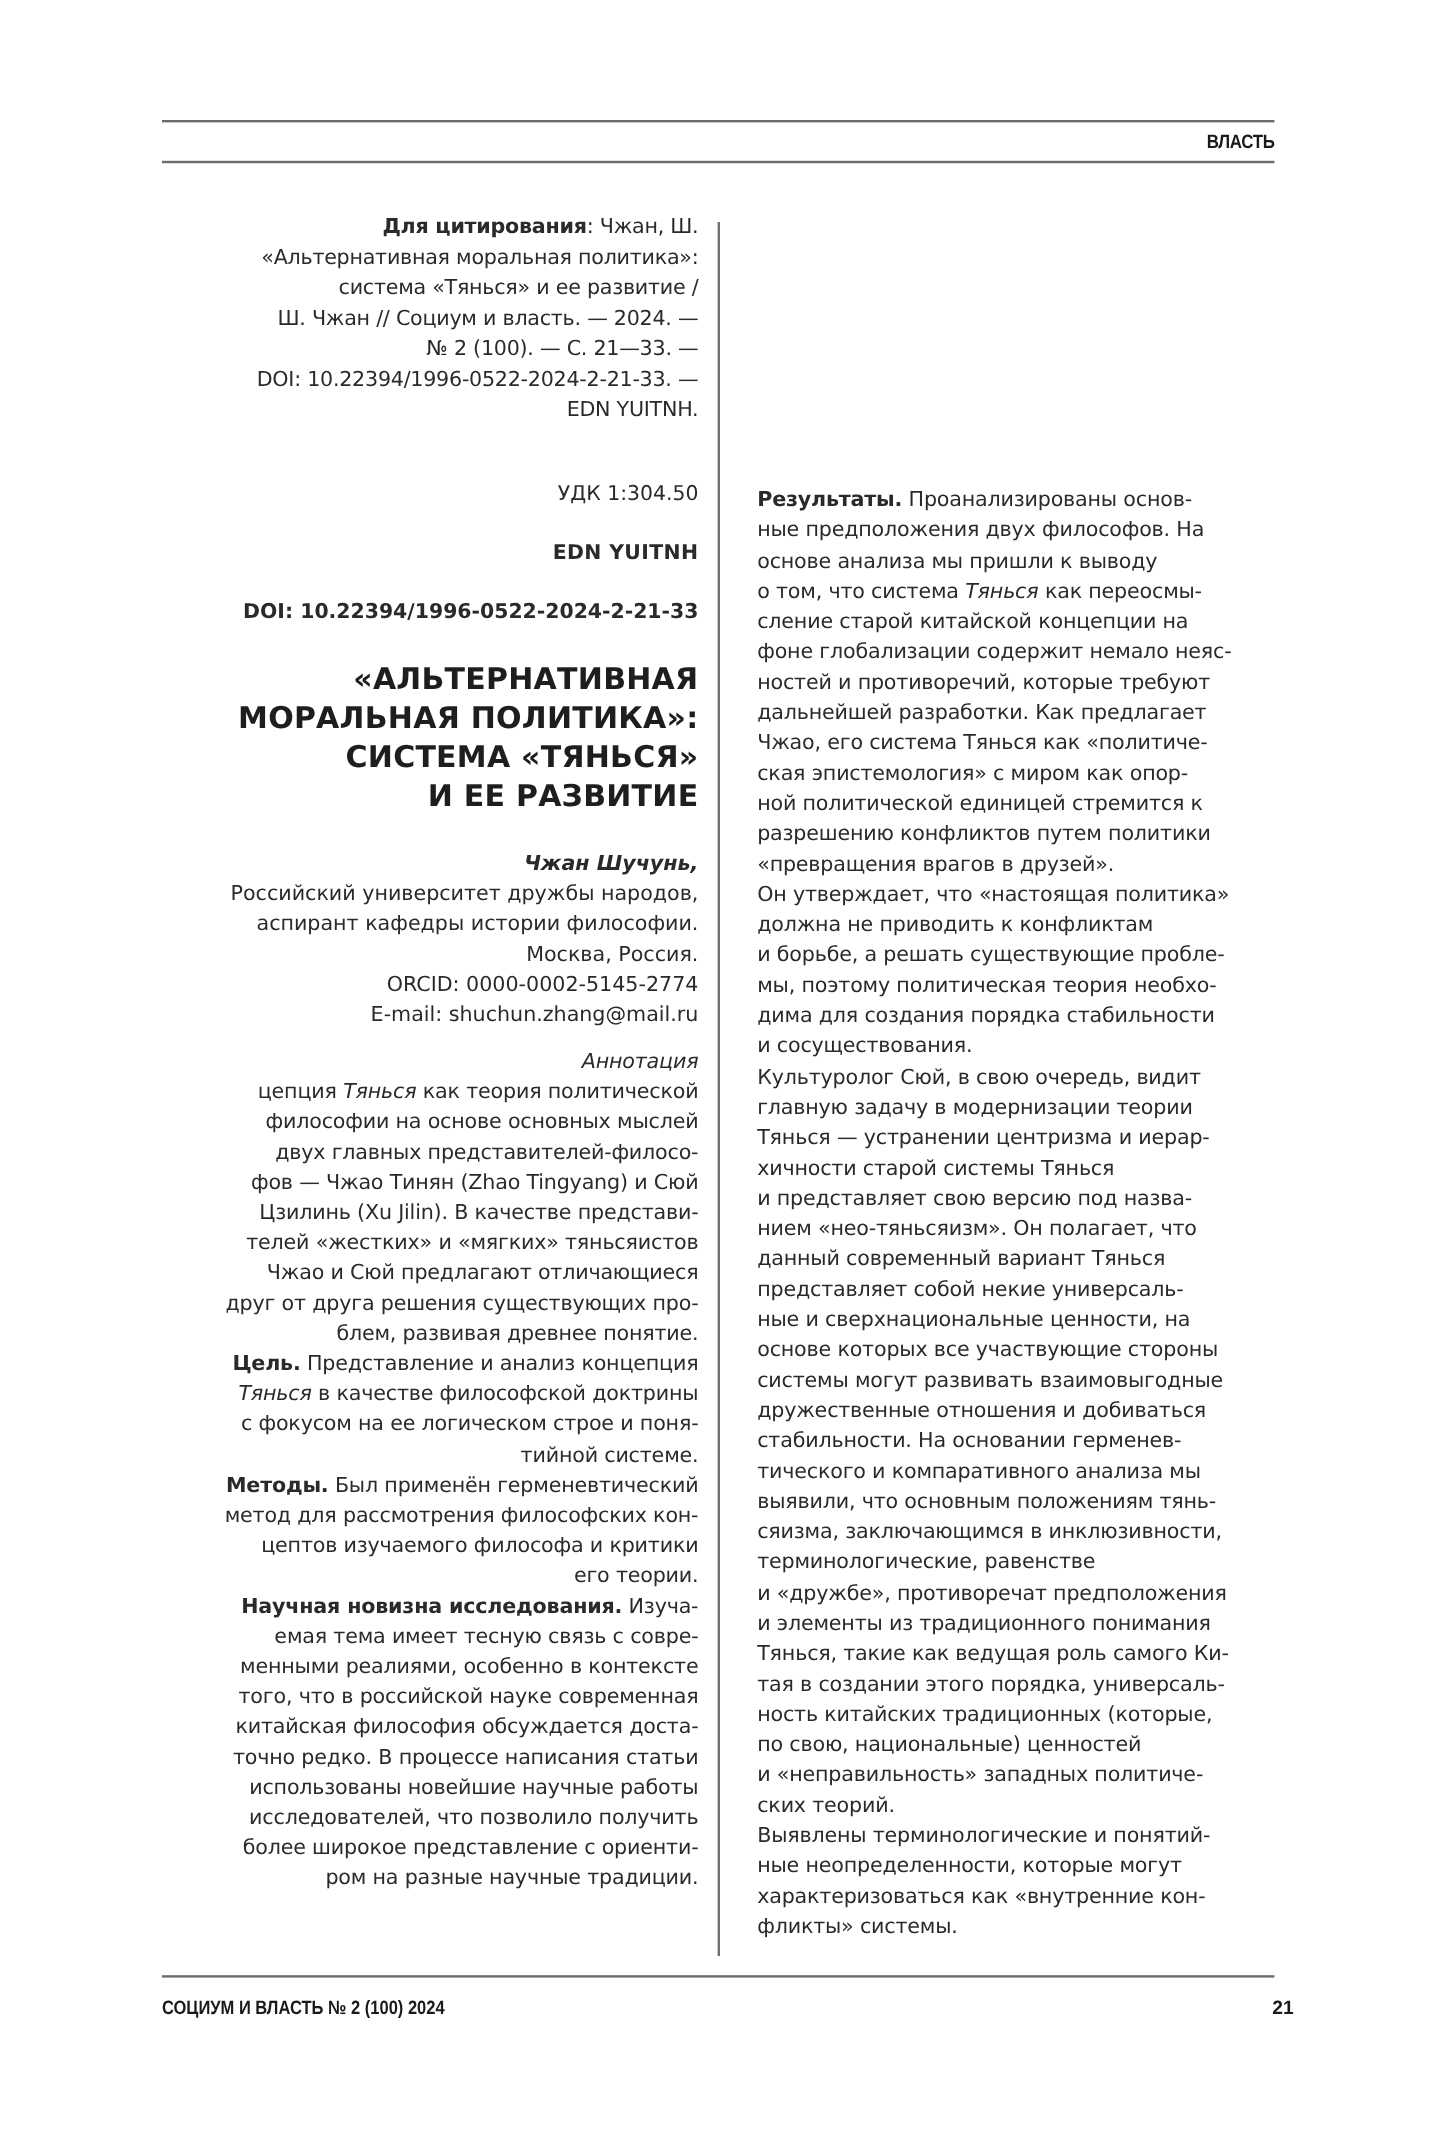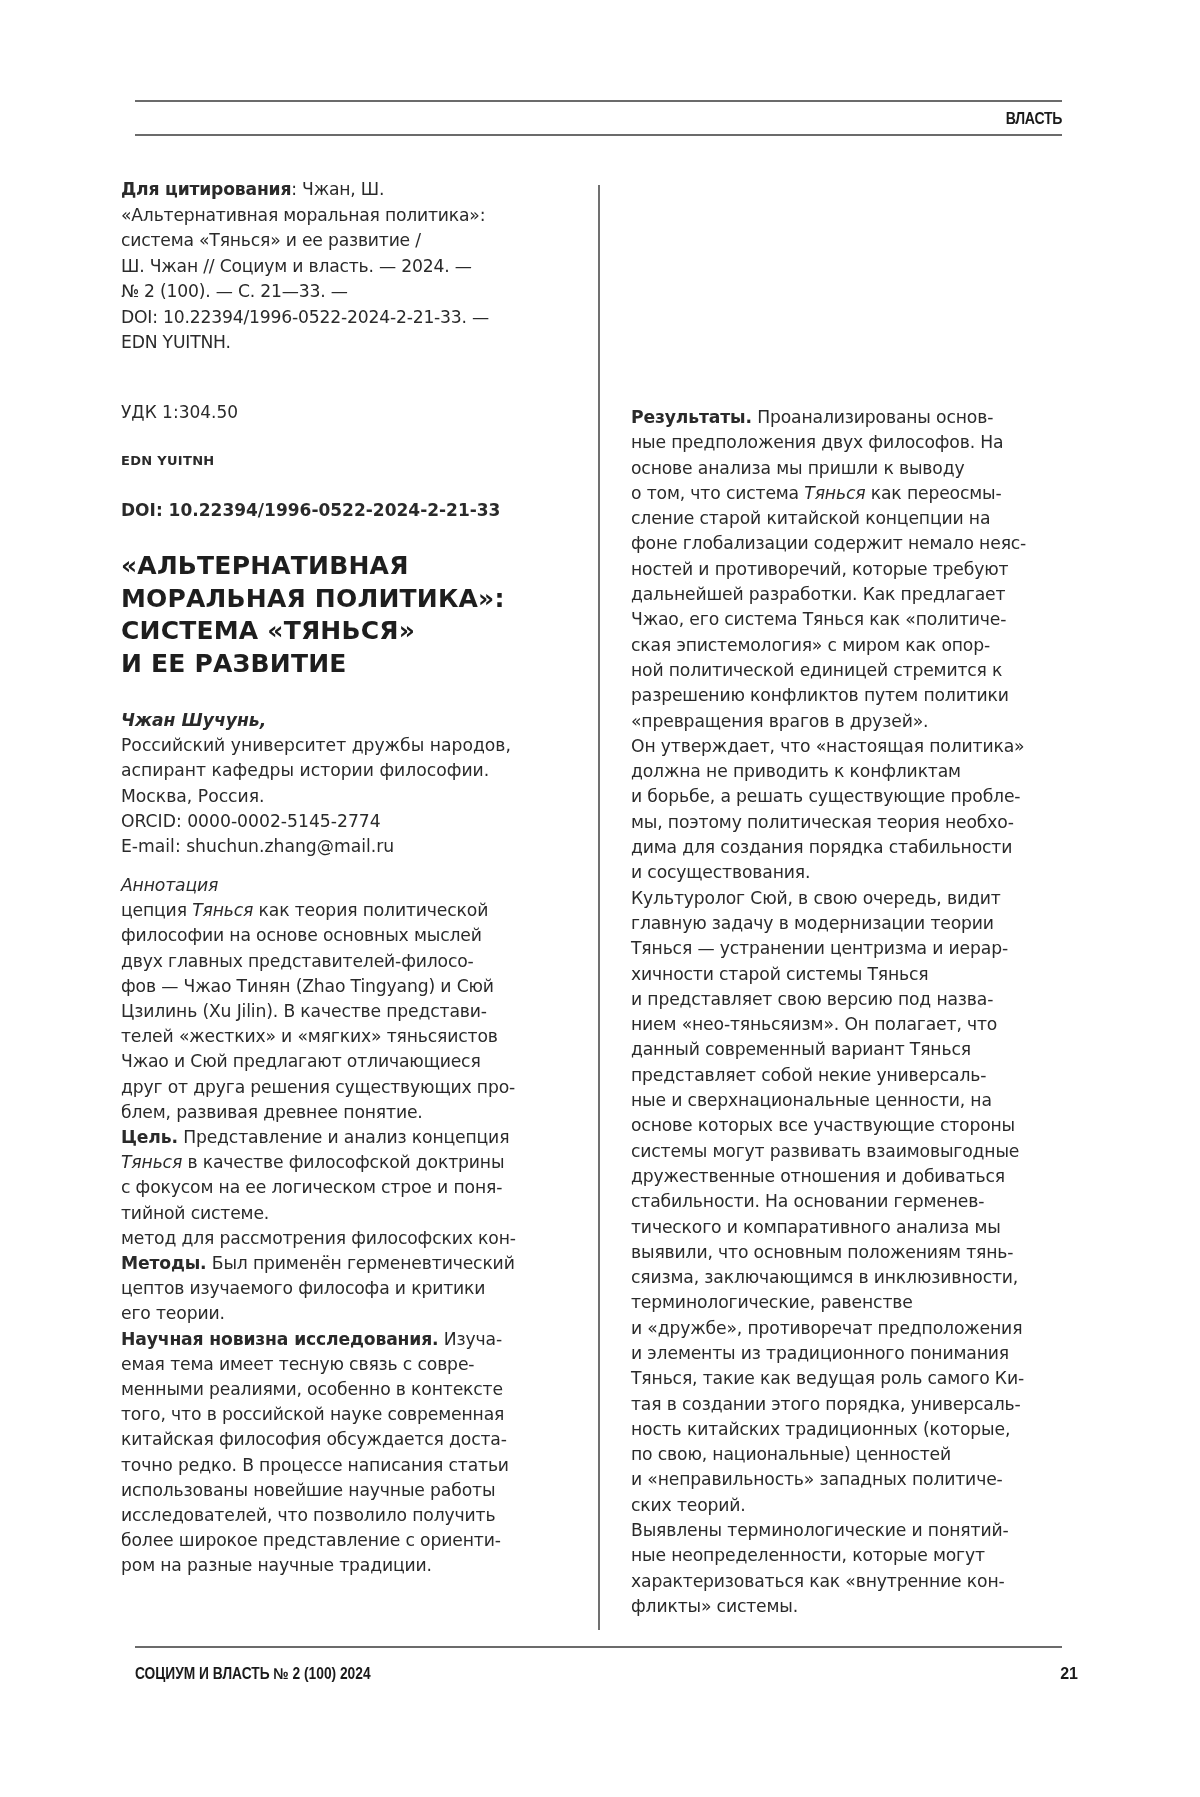--- a/index.html
+++ b/index.html
@@ -20,30 +20,30 @@
       position: absolute; left: 135px; top: 1665px;
       font-family: "Liberation Sans", sans-serif; font-weight: bold; font-size: 16px;
       color: #1a1a1a; transform: scaleX(0.86); transform-origin: left center;
     }
     .footer-page {
       position: absolute; right: 122px; top: 1665px;
       font-family: "Liberation Sans", sans-serif; font-weight: bold; font-size: 16px; color: #1a1a1a;
     }
     .vdivider { position: absolute; left: 598px; top: 185px; width: 2px; height: 1445px; background: #707070; }
 
-    .left-col { position: absolute; left: 121px; width: 447px; }
+    .left-col { position: absolute; left: 135px; width: 447px; text-align: right; }
     .right-col { position: absolute; left: 617px; top: 405px; width: 445px; text-align: left; margin-left: 14px; }
 
     .citation { top: 177px; font-size: 17.2px; line-height: 25.5px; letter-spacing: -0.2px; }
     .citation .line { display: block; white-space: nowrap; }
     .b { font-weight: bold; }
     .i { font-style: italic; }
 
     .udk { top: 400px; font-size: 17px; line-height: 24px; }
-    .edn { top: 449px; font-size: 13px; font-weight: bold; line-height: 24px; letter-spacing: 0.3px; }
+    .edn { top: 449px; font-size: 17px; font-weight: bold; line-height: 24px; letter-spacing: 0.3px; }
     .doi { top: 498px; font-size: 17px; font-weight: bold; line-height: 24px; }
 
     .title {
       top: 550px; font-size: 25px; font-weight: bold; line-height: 32.5px; color: #1e1e1e;
       letter-spacing: 0.2px;
     }
     .title .line { display: block; white-space: nowrap; }
 
     .author { top: 708px; font-size: 17.2px; line-height: 25.2px; }
     .author .line { display: block; white-space: nowrap; }
@@ -102,22 +102,22 @@
   <span class="line">телей «жестких» и «мягких» тяньсяистов</span>
   <span class="line">Чжао и Сюй предлагают отличающиеся</span>
   <span class="line">друг от друга решения существующих про-</span>
   <span class="line">блем, развивая древнее понятие.</span>
 
   <span class="line"><span class="b">Цель.</span><span> Представление и анализ концепция</span></span>
   <span class="line"><span class="i">Тянься</span><span> в качестве философской доктрины</span></span>
   <span class="line">с фокусом на ее логическом строе и поня-</span>
   <span class="line">тийной системе.</span>
 
+  <span class="line"><span class="b">Методы.</span><span> Был применён герменевтический</span></span>
   <span class="line">метод для рассмотрения философских кон-</span>
-  <span class="line"><span class="b">Методы.</span><span> Был применён герменевтический</span></span>
   <span class="line">цептов изучаемого философа и критики</span>
   <span class="line">его теории.</span>
 
   <span class="line"><span class="b">Научная новизна исследования.</span><span> Изуча-</span></span>
   <span class="line">емая тема имеет тесную связь с совре-</span>
   <span class="line">менными реалиями, особенно в контексте</span>
   <span class="line">того, что в российской науке современная</span>
   <span class="line">китайская философия обсуждается доста-</span>
   <span class="line">точно редко. В процессе написания статьи</span>
   <span class="line">использованы новейшие научные работы</span>

